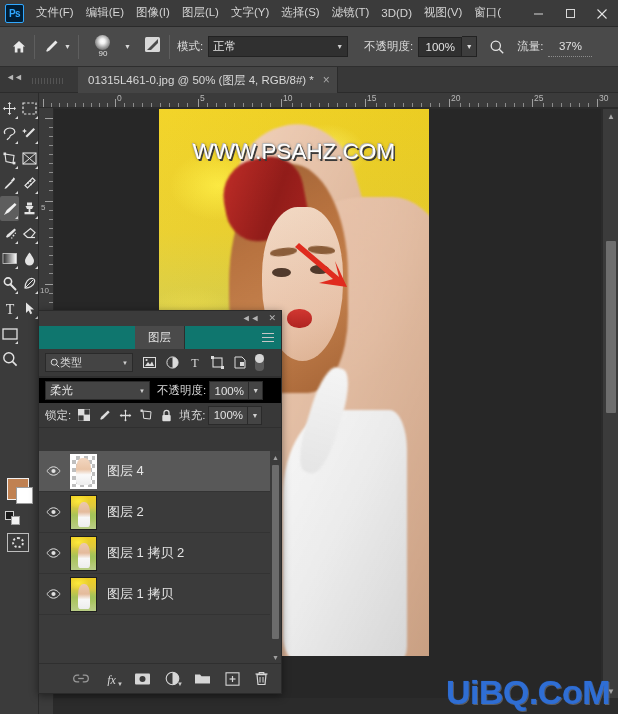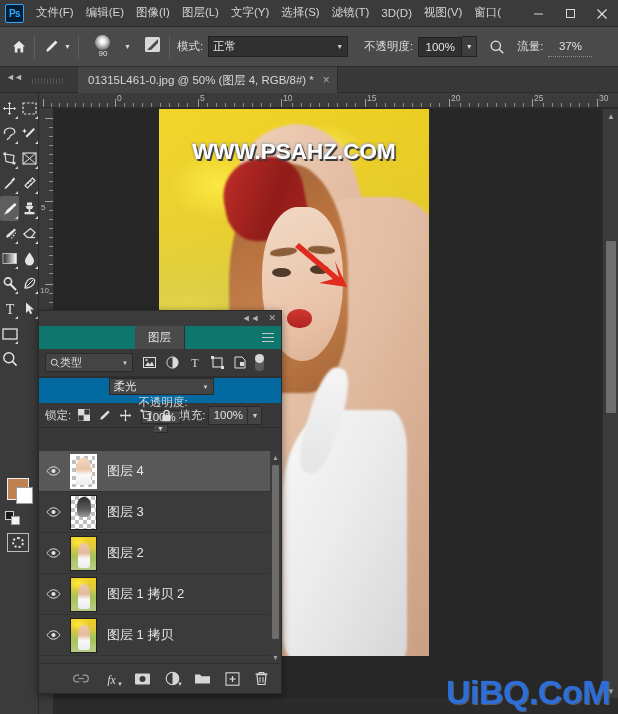--- a/index.html
+++ b/index.html
@@ -201,21 +201,21 @@
     position: absolute; left: 55%; top: 47%; width: 12%; height: 20%;
     background: linear-gradient(to bottom, #fdfdfd, #ededed);
     border-radius: 40%; transform: rotate(17deg); filter: blur(.9px);
   }
   .photo-shade {
     position:absolute; inset:0;
     background: linear-gradient(to bottom right, rgba(255,255,255,.05), rgba(0,0,0,.06));
   }
   .watermark-psahz {
     position: absolute; left: 50%; top: 30px; transform: translateX(-50%);
-    font-size: 22.5px; font-weight: bold; color: #ffffff;
+    font-size: 22.5px; font-weight: normal; color: #ffffff;
     font-family: "Liberation Sans", sans-serif; letter-spacing: 0px; white-space: nowrap;
     text-shadow: 1.5px 1.5px 0 #3a3a3a, -1px -1px 0 #b9b9b9, 0 0 3px rgba(0,0,0,.55);
   }
   .arrow { position: absolute; }
   .arrow svg { display: block; }
 
   .scroll-v {
     position: absolute; right: 0; top: 16px; width: 16px; bottom: 16px;
     background: #3b3b3b; border-left: 1px solid #2b2b2b;
   }
@@ -263,21 +263,21 @@
     background: #383838; border-bottom: 1px solid #2f2f2f; gap: 0;
   }
   .filter-select {
     height: 19px; flex: 0 0 88px; background: #444; border: 1px solid #2a2a2a; color: #dcdcdc;
     font-size: 11px; display: flex; align-items: center; padding: 0 4px; justify-content: space-between;
   }
   .filter-icons { display: flex; align-items: center; gap: 10px; margin-left: 10px; color: #dcdcdc; }
   .filter-toggle { margin-left: 9px; width: 9px; height: 17px; background: #5b5b5b; border-radius: 4px; position: relative; }
   .filter-toggle::after { content:''; position:absolute; left:0px; top:0px; width:9px; height:9px; border-radius:50%; background:#d6d6d6; }
   .lp-blend {
-    height: 25px; display: flex; align-items: center; padding: 0 4px 0 6px; background: #0369a1; flex-direction: column;
+    height: 25px; display: flex; align-items: center; padding: 0 4px 0 6px; background: #000000;
   }
   .blend-select {
     height: 19px; width: 105px; background: #444; border: 1px solid #2a2a2a; color: #e2e2e2;
     font-size: 11.5px; display: flex; align-items: center; padding: 0 4px; justify-content: space-between;
   }
   .lp-lbl { color: #d8d8d8; font-size: 11.5px; margin-left: 7px; margin-right: 3px; white-space: nowrap; }
   .num-field {
     height: 19px; width: 40px; background: #444; border: 1px solid #2a2a2a; color: #e2e2e2;
     font-size: 11.5px; display: flex; align-items: center; justify-content: center;
   }
@@ -897,33 +897,20 @@
               <circle cx="7.5" cy="5" r="2.1" fill="#e2e2e2"></circle>
             </svg>
         </div>
         <div class="layer-thumb">
           <div class="checker"></div>
             <div class="th-person"></div>
         </div>
         <span class="layer-name">图层 4</span>
       </div>
 
-      <div class="layer-row">
-        <div class="layer-eye">
-          <svg width="15" height="10" viewBox="0 0 15 10">
-              <path d="M7.5 0.8 C11.5 0.8 14 5 14 5 C14 5 11.5 9.2 7.5 9.2 C3.5 9.2 1 5 1 5 C1 5 3.5 0.8 7.5 0.8 Z" fill="none" stroke="#e2e2e2" stroke-width="1"></path>
-              <circle cx="7.5" cy="5" r="2.1" fill="#e2e2e2"></circle>
-            </svg>
-        </div>
-        <div class="layer-thumb">
-          <div class="checker"></div>
-            <div class="th-dark"></div>
-        </div>
-        <span class="layer-name">图层 3</span>
-      </div>
 
       <div class="layer-row">
         <div class="layer-eye">
           <svg width="15" height="10" viewBox="0 0 15 10">
               <path d="M7.5 0.8 C11.5 0.8 14 5 14 5 C14 5 11.5 9.2 7.5 9.2 C3.5 9.2 1 5 1 5 C1 5 3.5 0.8 7.5 0.8 Z" fill="none" stroke="#e2e2e2" stroke-width="1"></path>
               <circle cx="7.5" cy="5" r="2.1" fill="#e2e2e2"></circle>
             </svg>
         </div>
         <div class="layer-thumb">
           <div class="th-photo"></div>

